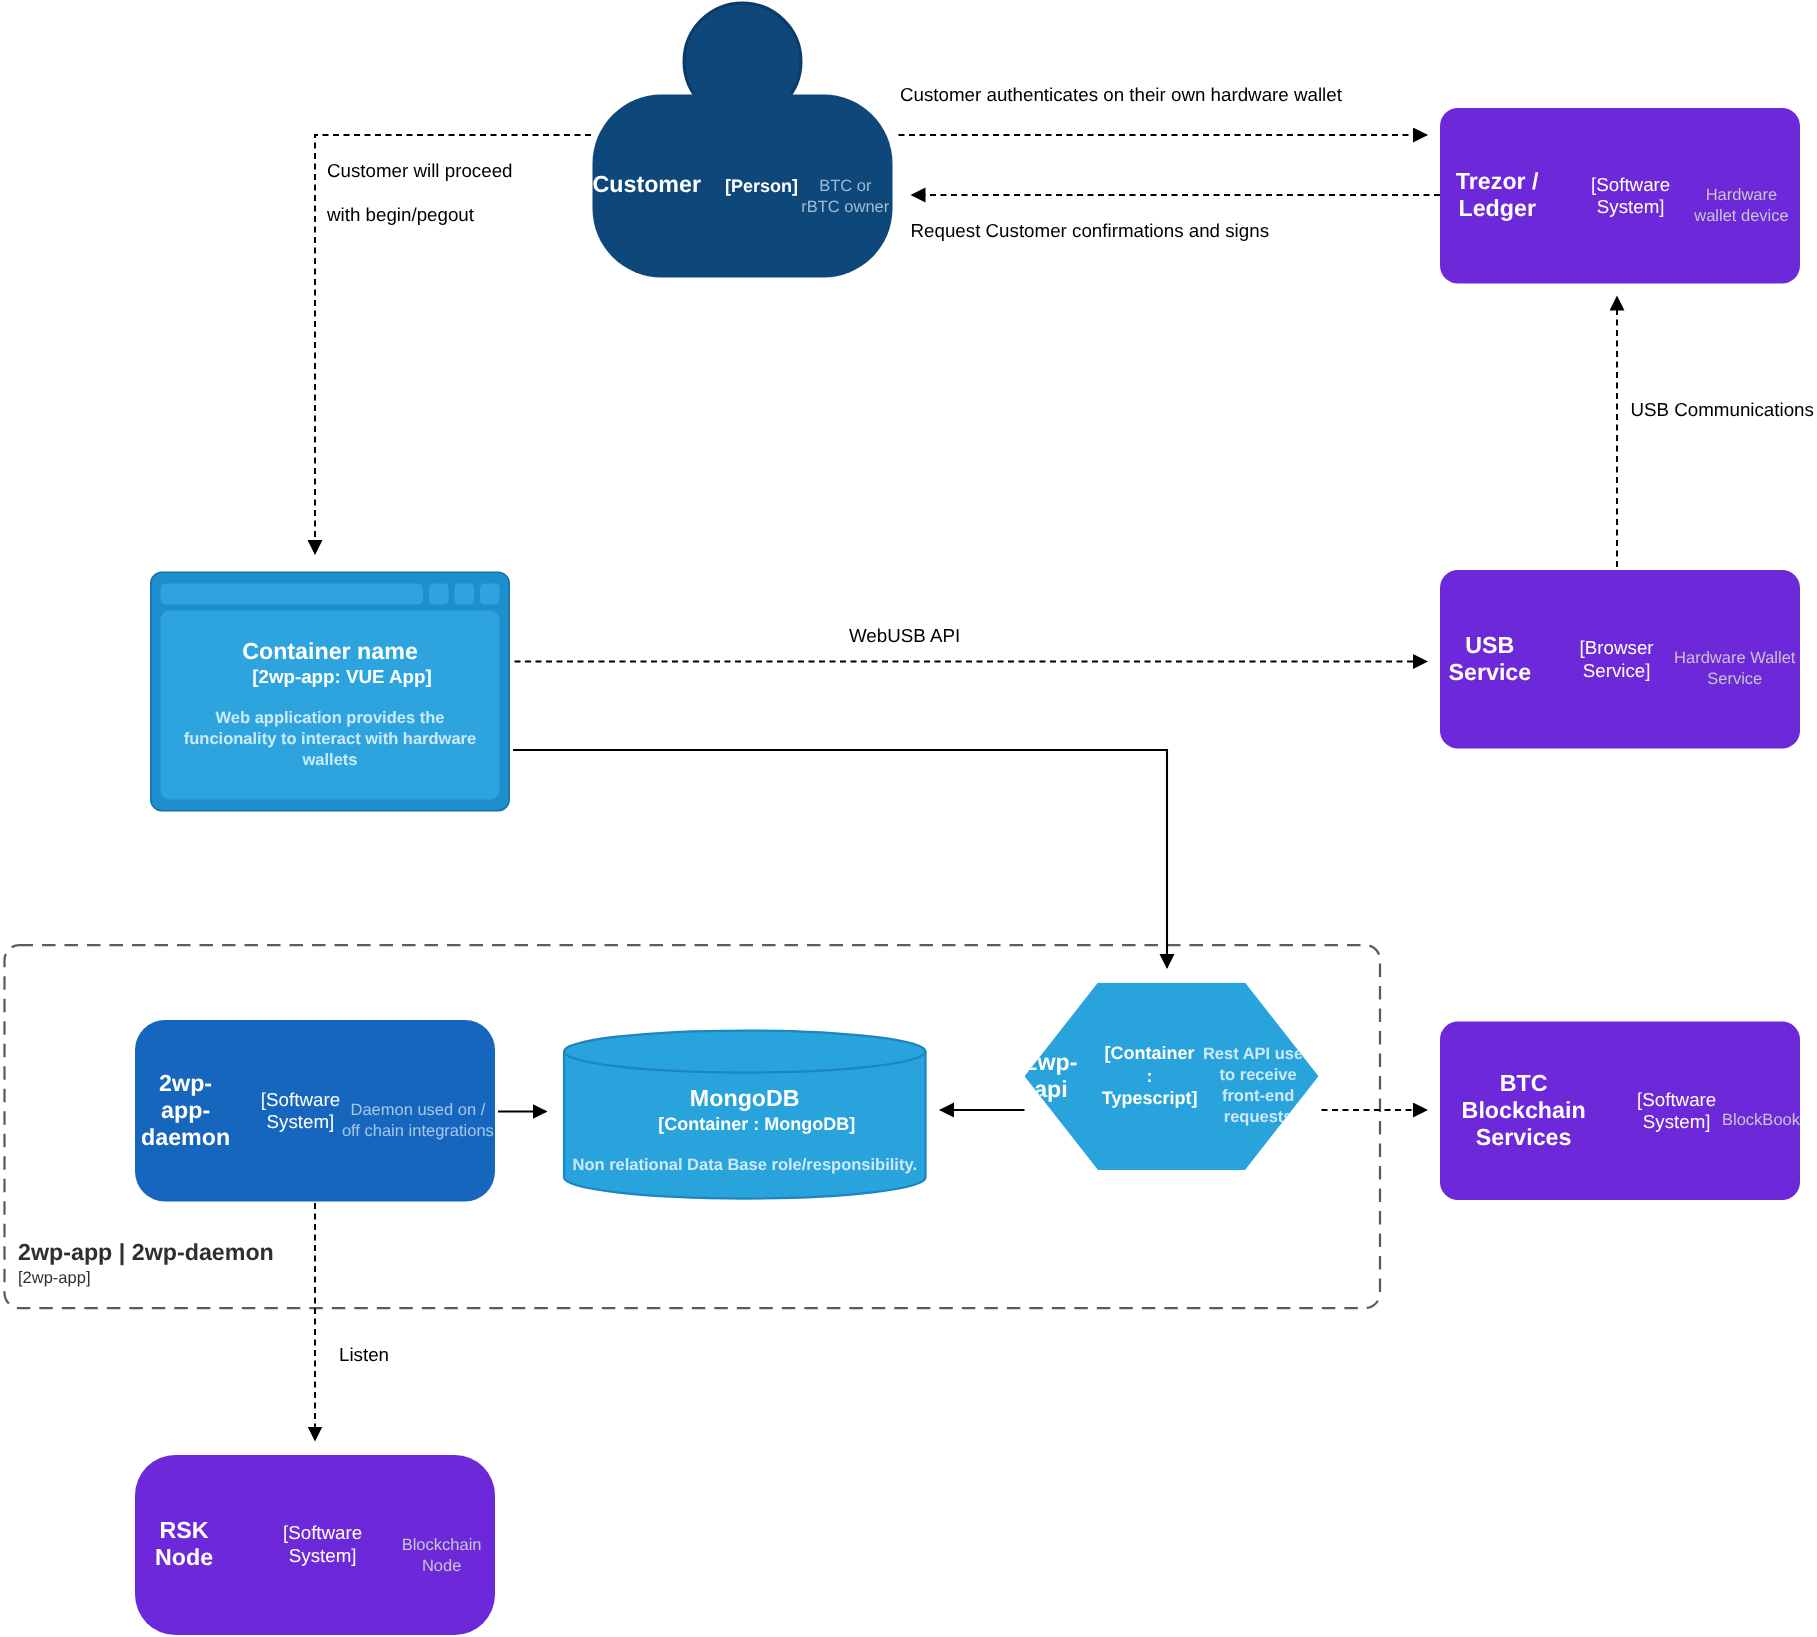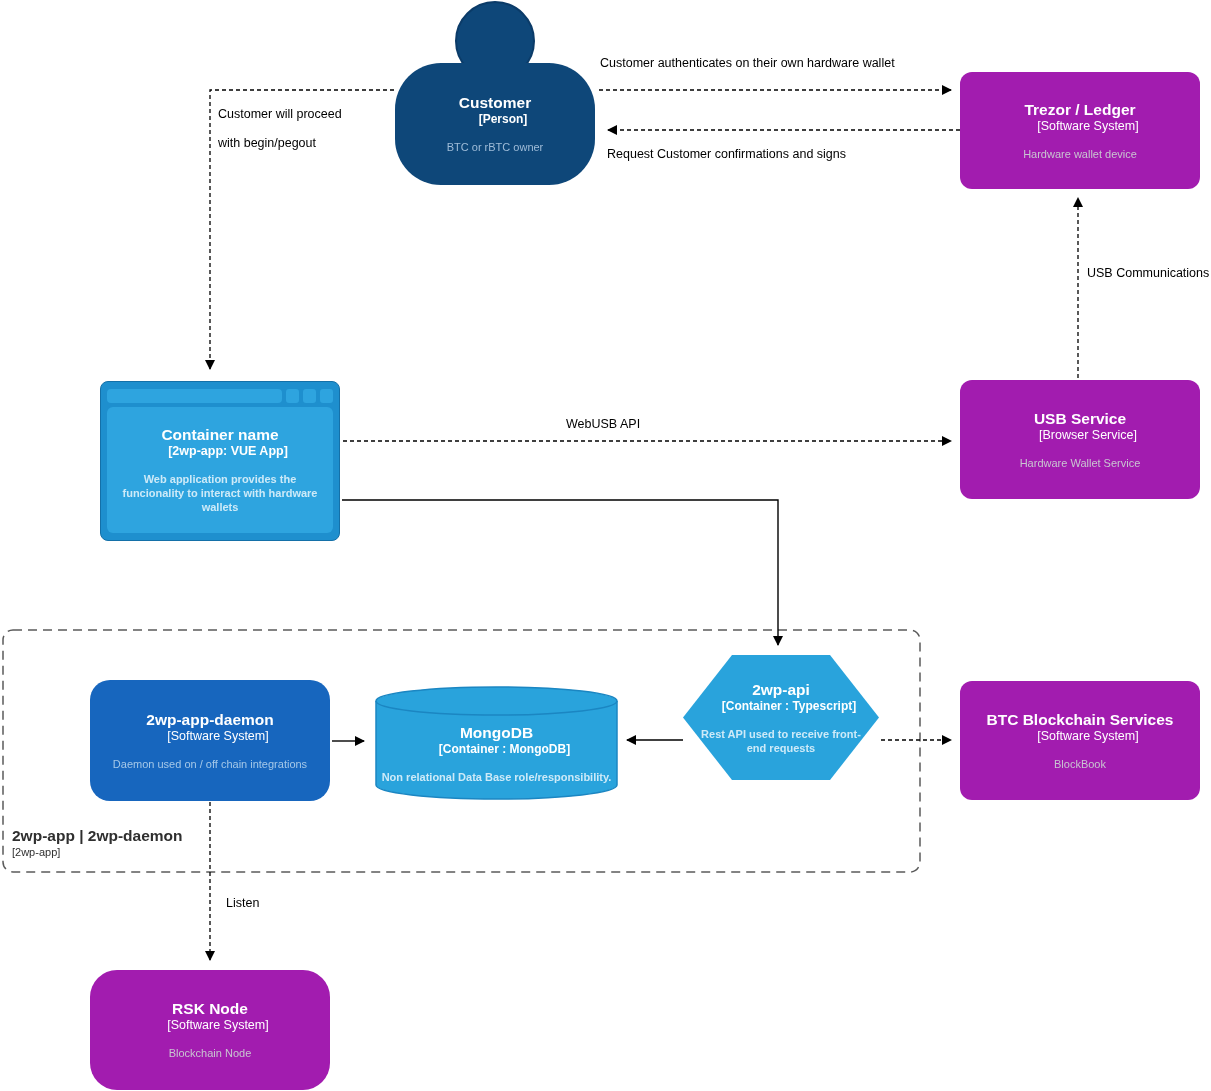--- a/index.html
+++ b/index.html
@@ -1,25 +1,25 @@
 <!DOCTYPE html>
 <html><head>
 <meta charset="utf-8">
 <style>
   html,body{margin:0;padding:0;background:#ffffff;}
   .canvas{position:relative;width:1211px;height:1091px;background:#ffffff;overflow:hidden;
           font-family:"Liberation Sans",sans-serif;}
   .edges{position:absolute;left:0;top:0;z-index:1;pointer-events:none;}
-  .node{position:absolute;z-index:2;color:#fff;display:flex;flex-direction:column;align-items:center;
+  .node{position:absolute;z-index:2;color:#fff;display:flex;align-items:center;
         justify-content:center;text-align:center;box-sizing:border-box;}
   .title{font-weight:bold;font-size:15.5px;line-height:18px;}
   .type{font-weight:bold;font-size:12px;line-height:15px;margin-left:16px;}
   .desc{font-size:11px;line-height:14px;margin-top:13px;}
   
-  .gray{background:#a21caf;border-radius:12px;}
+  .gray{background:#6d28d9;border-radius:12px;}
   .gray .type{font-weight:normal;font-size:12.5px;}
   .gray .desc{color:#C9C5D1;}
   
   .person-head{position:absolute;z-index:2;width:80px;height:80px;border-radius:50%;
                background:#0E4779;border:2px solid #0B3B68;box-sizing:border-box;}
   .person-body{background:#0E4779;border-radius:46px;z-index:3;}
   .person-body .desc{color:#9FBCD8;}
   
   .sysblue{background:#1766BE;border-radius:10px;}
   .sysblue .type{font-weight:normal;font-size:12.5px;}

